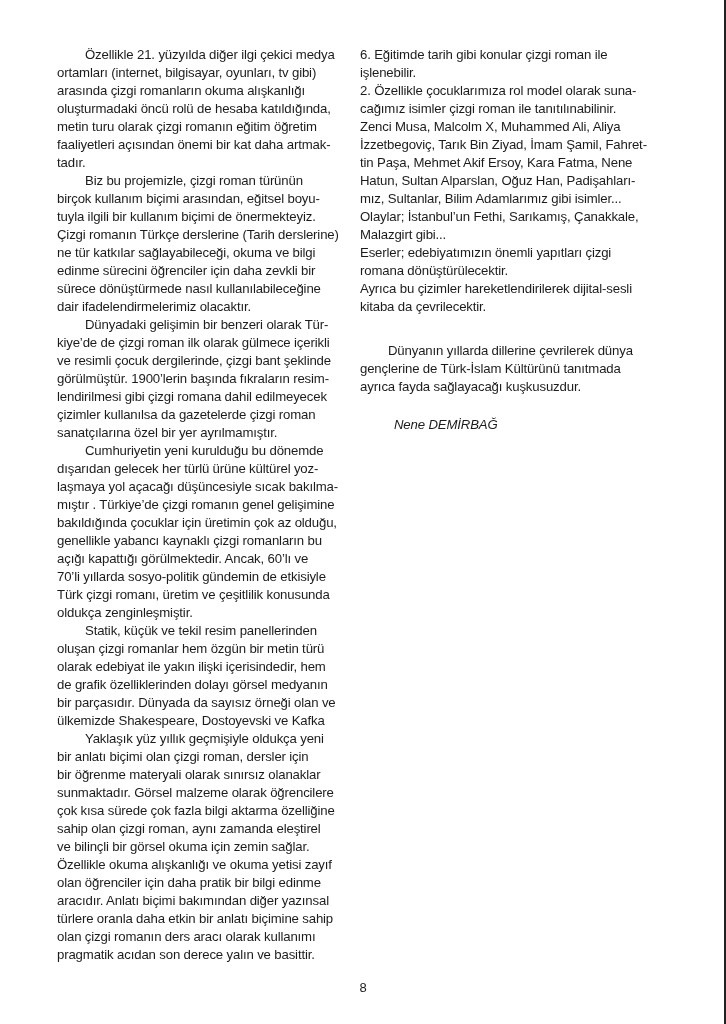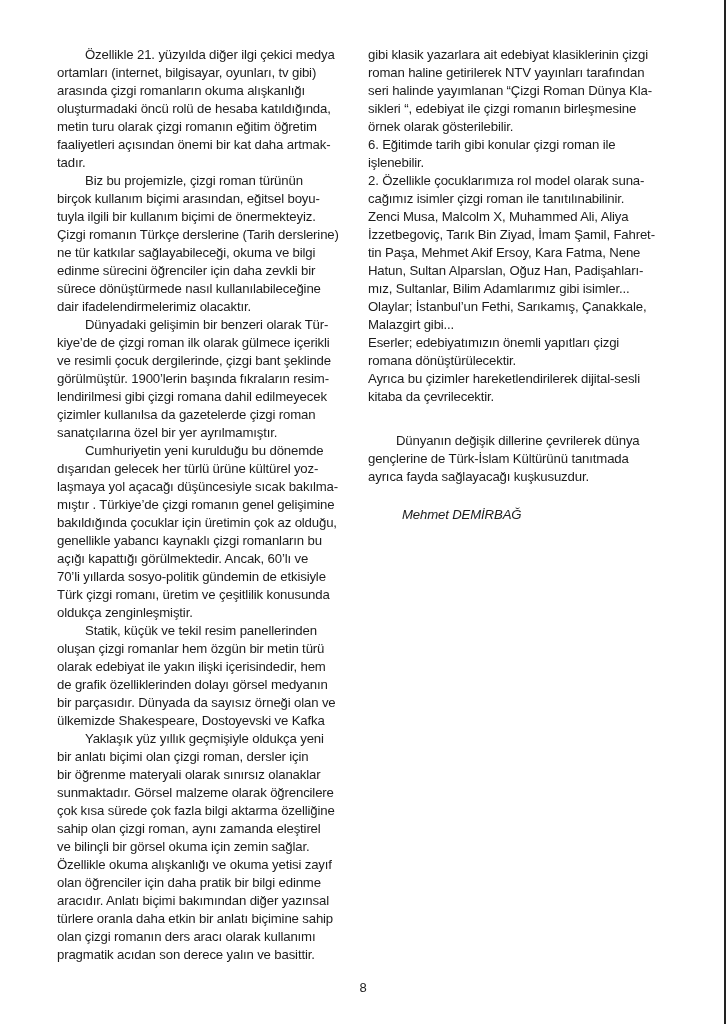--- a/index.html
+++ b/index.html
@@ -17,21 +17,21 @@
   .page {
     position: absolute;
     inset: 0;
     color: #1c1c1c;
   }
   .cols {
     position: absolute;
     top: 46px;
     left: 57px;
     display: flex;
-    gap: 23px;
+    gap: 15px;
   }
   .col-left  { width: 288px; flex: none; }
   .col-right { width: 300px; flex: none; }
   .para {
     margin: 0;
     font-size: 13.2px;
     line-height: 18px;
     white-space: pre;
     letter-spacing: -0.15px;
   }
@@ -114,43 +114,38 @@
 ve bilinçli bir görsel okuma için zemin sağlar.
 Özellikle okuma alışkanlığı ve okuma yetisi zayıf
 olan öğrenciler için daha pratik bir bilgi edinme
 aracıdır. Anlatı biçimi bakımından diğer yazınsal
 türlere oranla daha etkin bir anlatı biçimine sahip
 olan çizgi romanın ders aracı olarak kullanımı
 pragmatik acıdan son derece yalın ve basittir.</p>
     </div>
 
     <div class="col-right">
-      <p class="para">gibi klasik yazarlara ait edebiyat klasiklerinin çizgi
-roman haline getirilerek NTV yayınları tarafından
-seri halinde yayımlanan “Çizgi Roman Dünya Kla-
-sikleri “, edebiyat ile çizgi romanın birleşmesine
-örnek olarak gösterilebilir.</p>
       <p class="para">6. Eğitimde tarih gibi konular çizgi roman ile
 işlenebilir.</p>
       <p class="para">2. Özellikle çocuklarımıza rol model olarak suna-
 cağımız isimler çizgi roman ile tanıtılınabilinir.
 Zenci Musa, Malcolm X, Muhammed Ali, Aliya
 İzzetbegoviç, Tarık Bin Ziyad, İmam Şamil, Fahret-
 tin Paşa, Mehmet Akif Ersoy, Kara Fatma, Nene
 Hatun, Sultan Alparslan, Oğuz Han, Padişahları-
 mız, Sultanlar, Bilim Adamlarımız gibi isimler...
 Olaylar; İstanbul’un Fethi, Sarıkamış, Çanakkale,
 Malazgirt gibi...
 Eserler; edebiyatımızın önemli yapıtları çizgi
 romana dönüştürülecektir.
 Ayrıca bu çizimler hareketlendirilerek dijital-sesli
 kitaba da çevrilecektir.</p>
-      <p class="para indent gap-lg">Dünyanın değişik dillerine çevrilerek dünya
+      <p class="para indent gap-lg">Dünyanın yıllarda dillerine çevrilerek dünya
 gençlerine de Türk-İslam Kültürünü tanıtmada
 ayrıca fayda sağlayacağı kuşkusuzdur.</p>
-      <p class="para signature gap-md">Mehmet DEMİRBAĞ</p>
+      <p class="para signature gap-md">Nene DEMİRBAĞ</p>
     </div>
 
   </div>
 
   <div class="page-number">8</div>
   <div class="edge-line"></div>
 </div>
 
 </body></html>

